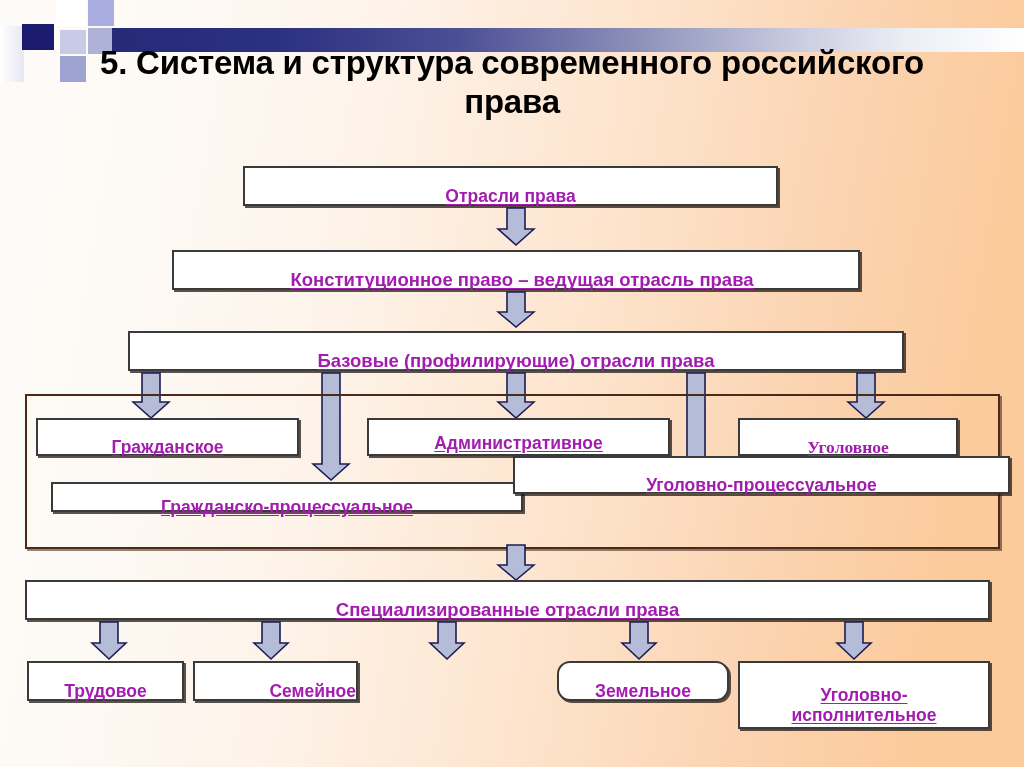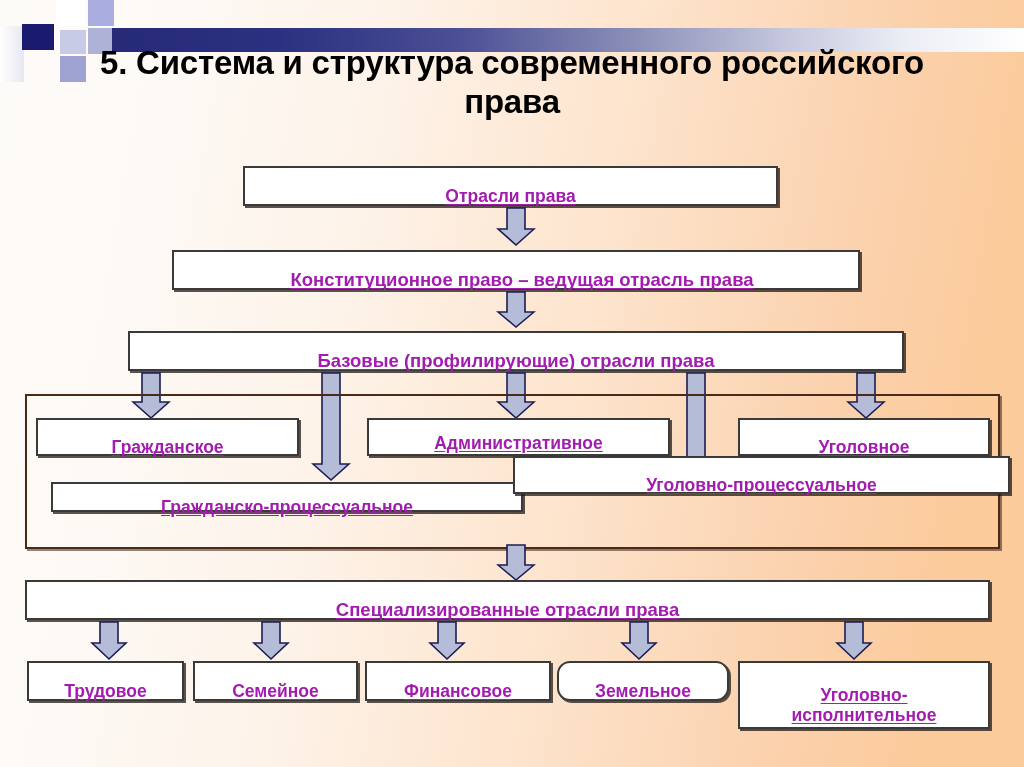--- a/index.html
+++ b/index.html
@@ -185,21 +185,21 @@
   <div class="group-box" style="left:25px; top:394px; width:975px; height:155px;"></div>
 
   <div class="box" style="left:36px; top:418px; width:263px; height:38px;">
     <span>Гражданское</span>
   </div>
 
   <div class="box" style="left:367px; top:418px; width:303px; height:38px;align-items:flex-end;">
     <span>Административное</span>
   </div>
 
-  <div class="box" style="left:738px; top:418px; width:252px; height:38px;">
+  <div class="box" style="left:738px; top:418px; width:220px; height:38px;font-family:Liberation Serif, serif;">
     <span>Уголовное</span>
   </div>
 
   <div class="box" style="left:51px; top:482px; width:472px; height:30px;">
     <span>Гражданско-процессуальное</span>
   </div>
 
   <div class="box" style="left:513px; top:456px; width:497px; height:38px;">
     <span>Уголовно-процессуальное</span>
   </div>
@@ -237,27 +237,24 @@
   <div class="arrow" style="left:835px; top:621px;">
     <svg width="38" height="40" viewBox="0 0 38 40">
       <polygon points="10,1 28,1 28,22 36,22 19,38 2,22 10,22" fill="#b4bcd8" stroke="#1c1c54" stroke-width="1.6"></polygon>
     </svg>
   </div>
 
   <div class="box" style="left:27px; top:661px; width:157px; height:40px;">
     <span>Трудовое</span>
   </div>
 
-  <div class="box" style="left:193px; top:661px; width:165px; height:40px;">
+  <div class="box" style="left:193px; top:661px; width:165px; height:40px;justify-content:flex-end;">
     <span>Семейное</span>
   </div>
 
-  <div class="box" style="left:365px; top:661px; width:186px; height:40px;">
-    <span>Финансовое</span>
-  </div>
 
   <div class="box" style="left:557px; top:661px; width:172px; height:40px;border-radius:13px;">
     <span>Земельное</span>
   </div>
 
   <div class="box" style="left:738px; top:661px; width:252px; height:68px;">
     <span>Уголовно-
 исполнительное</span>
   </div>
 

